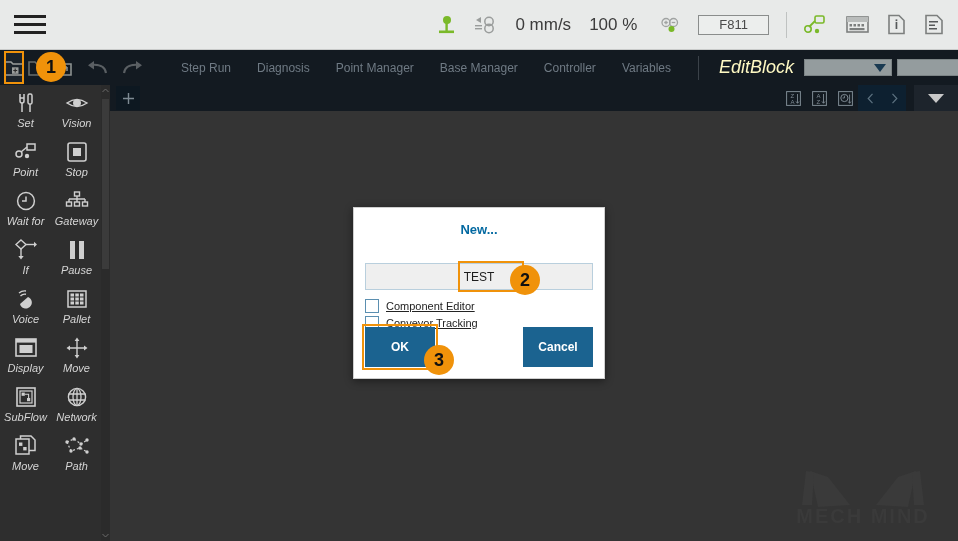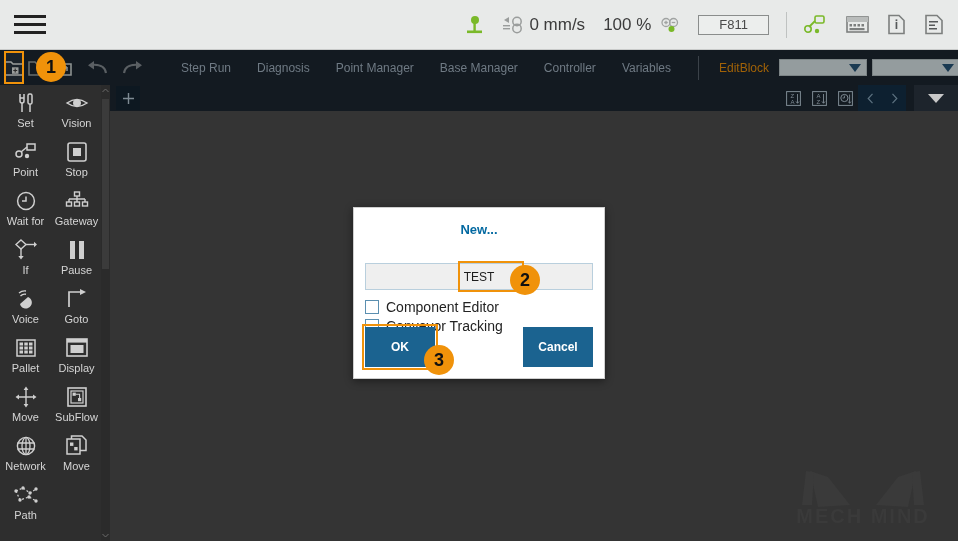--- a/index.html
+++ b/index.html
@@ -19,21 +19,21 @@
     border-bottom: 1px solid #c9cbca;
   }
   .hamburger {
     width: 56px; height: 50px;
     display: flex; flex-direction: column; justify-content: center;
     align-items: center; gap: 5px; cursor: pointer; padding-left: 4px;
   }
   .hamburger span { display: block; width: 32px; height: 3px; background: #222; }
   .header-spacer { flex: 1; }
   .header-right { display: flex; align-items: center; height: 50px; }
-  .h-item { display: flex; align-items: center; gap: 5px; padding: 0 9px; height: 50px; }
+  .h-item { display: flex; align-items: center; gap: 19px; padding: 0 9px; height: 50px; }
   .h-text { font-size: 17px; color: #3c3c3c; white-space: nowrap; }
   .fcode {
     border: 1px solid #8a8d8c; padding: 1px 20px 2px; font-size: 13px;
     color: #4a4a4a; background: #eceeed; line-height: 15px;
   }
   .hdiv { width: 1px; height: 26px; background: #bfc2c1; margin: 0 8px; }
   svg { display: block; }
 
   
   .toolbar {
@@ -43,36 +43,36 @@
   .tb-icon {
     width: 33px; height: 33px; display: flex; align-items: center;
     justify-content: center; margin-left: 4px; cursor: pointer;
   }
   .tb-icon.active { outline: 2px solid #f0920a; outline-offset: -2px; background:#1b232b; }
   .tb-sep { width: 1px; height: 24px; background: #3b4249; margin: 0 10px 0 14px; }
   .tb-link {
     color: #6f7a84; font-size: 12px; padding: 0 13px; cursor: pointer;
     white-space: nowrap;
   }
-  .tb-label { color: #a16207; font-size: 12px; padding: 0 10px; white-space: nowrap; }
+  .tb-label { color: #fef9c3; font-size: 18px; padding: 0 10px; white-space: nowrap; font-style: italic; }
   .tb-select {
     width: 88px; height: 17px; background: #949c9e; border: 1px solid #7c8486;
     display: flex; align-items: center; justify-content: flex-end;
     padding-right: 5px; margin-right: 5px; cursor: pointer;
   }
   .tb-caret {
     width: 0; height: 0; border-left: 6px solid transparent;
     border-right: 6px solid transparent; border-top: 8px solid #1a3a52;
   }
   .tb-right { margin-left: auto; display: flex; align-items: center; }
 
   
   .sidebar {
     position: absolute; left: 0; top: 85px; width: 110px; height: 456px;
-    background: #2e2e2e; overflow: hidden;
+    background: #2e2e2e; overflow: hidden; font-style: italic;
   }
   .sb-grid { display: flex; flex-wrap: wrap; width: 102px; }
   .sb-cell {
     width: 51px; height: 49px; display: flex; flex-direction: column;
     align-items: center; justify-content: flex-start; padding-top: 5px;
     cursor: pointer;
   }
   .sb-ico { height: 25px; display: flex; align-items: center; justify-content: center; }
   .sb-lab {
     font-size: 11px; color: #d5d5d5; margin-top: 2px; white-space: nowrap;
@@ -141,21 +141,21 @@
   .input-hl {
     position: absolute; left: 93px; top: -2px; width: 66px; height: 31px;
     border: 2px solid #f0920a; pointer-events: none;
   }
   .dlg-checks { margin: 9px 0 0 11px; }
   .dlg-check { display: flex; align-items: center; margin-bottom: 3px; cursor: pointer; }
   .cbox {
     width: 14px; height: 14px; border: 1px solid #5b8fb0; background: #fff;
     margin-right: 7px; flex: none;
   }
-  .cbl { font-size: 14px; color: #232323; }
+  .cbl { font-size: 11px; color: #232323; text-decoration: underline; }
   .dlg-buttons {
     position: absolute; left: 11px; right: 11px; bottom: 11px;
     display: flex; justify-content: space-between; align-items: center;
   }
   .btn {
     width: 70px; height: 40px; background: #1b6390; color: #fff;
     font-size: 12px; font-weight: bold; border: none; cursor: pointer;
     font-family: "Liberation Sans", sans-serif;
   }
   .btn.hl { outline: 2px solid #f0920a; outline-offset: 1px; }
@@ -435,29 +435,20 @@
         <span class="sb-ico">
           <svg width="22" height="20" viewBox="0 0 22 20">
             <path d="M4 4 A9 9 0 0 1 11 2" fill="none" stroke="#cfcfcf" stroke-width="1.4"></path>
             <path d="M5.5 7 A6 6 0 0 1 11 5.3" fill="none" stroke="#cfcfcf" stroke-width="1.4"></path>
             <path d="M13 8 A6 6 0 1 1 5 15 Z" fill="#cfcfcf"></path>
           </svg>
         </span>
         <span class="sb-lab">Voice</span>
       </div>
 
-      <div class="sb-cell">
-        <span class="sb-ico">
-          <svg width="22" height="20" viewBox="0 0 22 20">
-            <path d="M3 18 V3 H17" fill="none" stroke="#cfcfcf" stroke-width="1.7"></path>
-            <path d="M14 0 L20 3 L14 6 Z" fill="#cfcfcf"></path>
-          </svg>
-        </span>
-        <span class="sb-lab">Goto</span>
-      </div>
 
       <div class="sb-cell">
         <span class="sb-ico">
           <svg width="20" height="20" viewBox="0 0 20 20">
             <rect x="1" y="2" width="18" height="16" fill="none" stroke="#cfcfcf" stroke-width="1.5"></rect>
             <rect x="3.5" y="4.5" width="3.5" height="3" fill="#cfcfcf"></rect>
             <rect x="8.3" y="4.5" width="3.5" height="3" fill="#cfcfcf"></rect>
             <rect x="13" y="4.5" width="3.5" height="3" fill="#cfcfcf"></rect>
             <rect x="3.5" y="8.5" width="3.5" height="3" fill="#cfcfcf"></rect>
             <rect x="8.3" y="8.5" width="3.5" height="3" fill="#cfcfcf"></rect>

